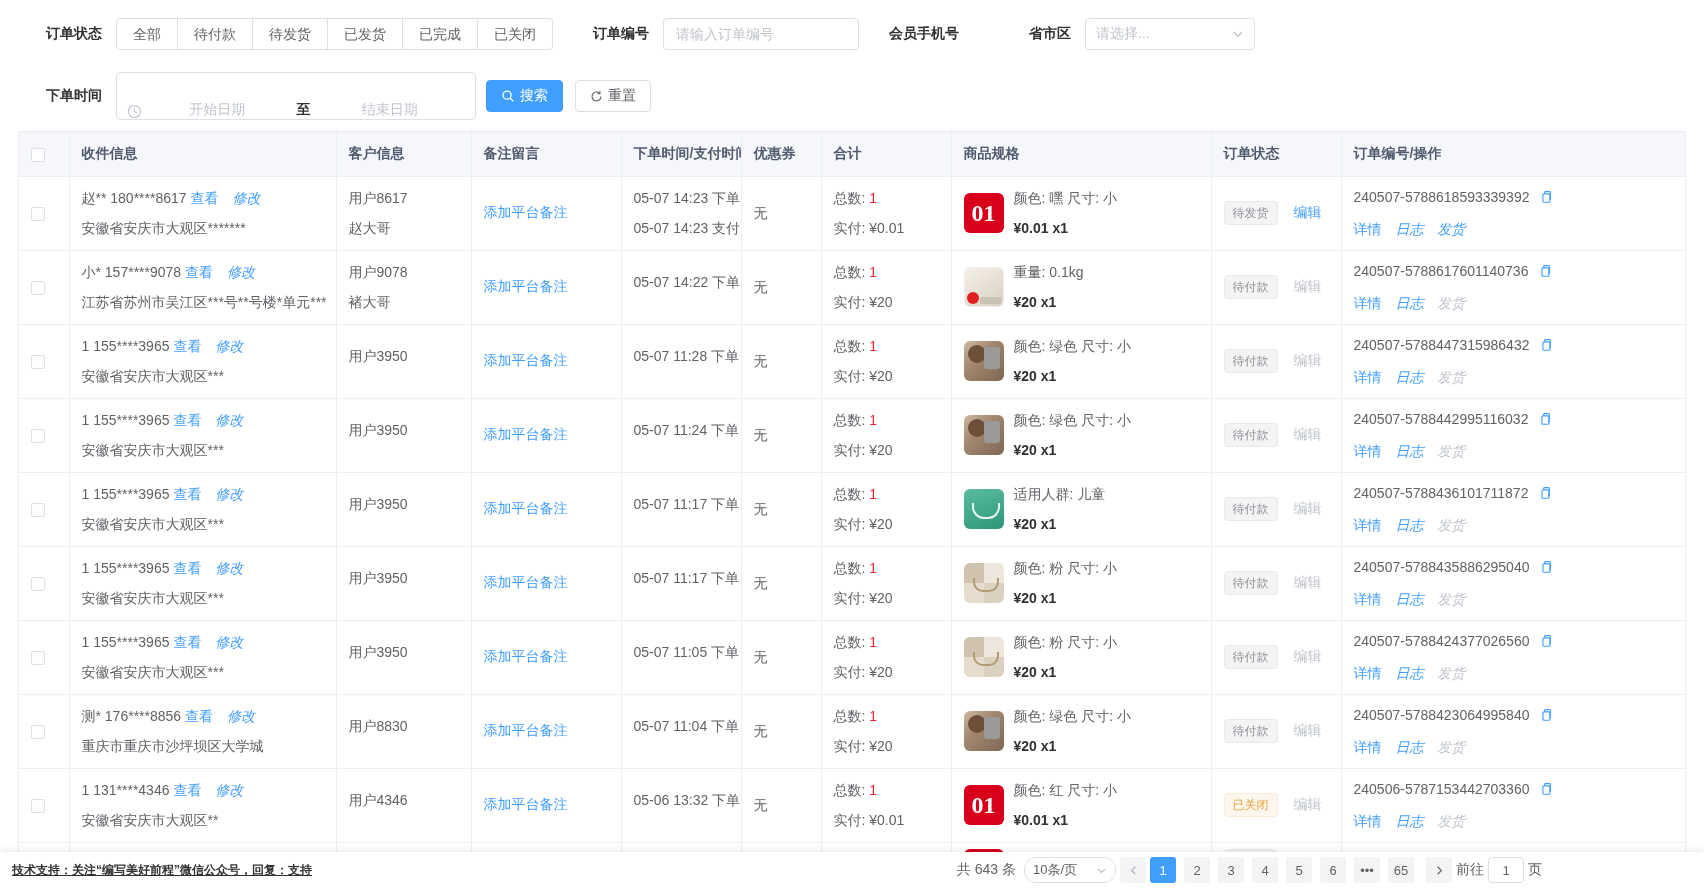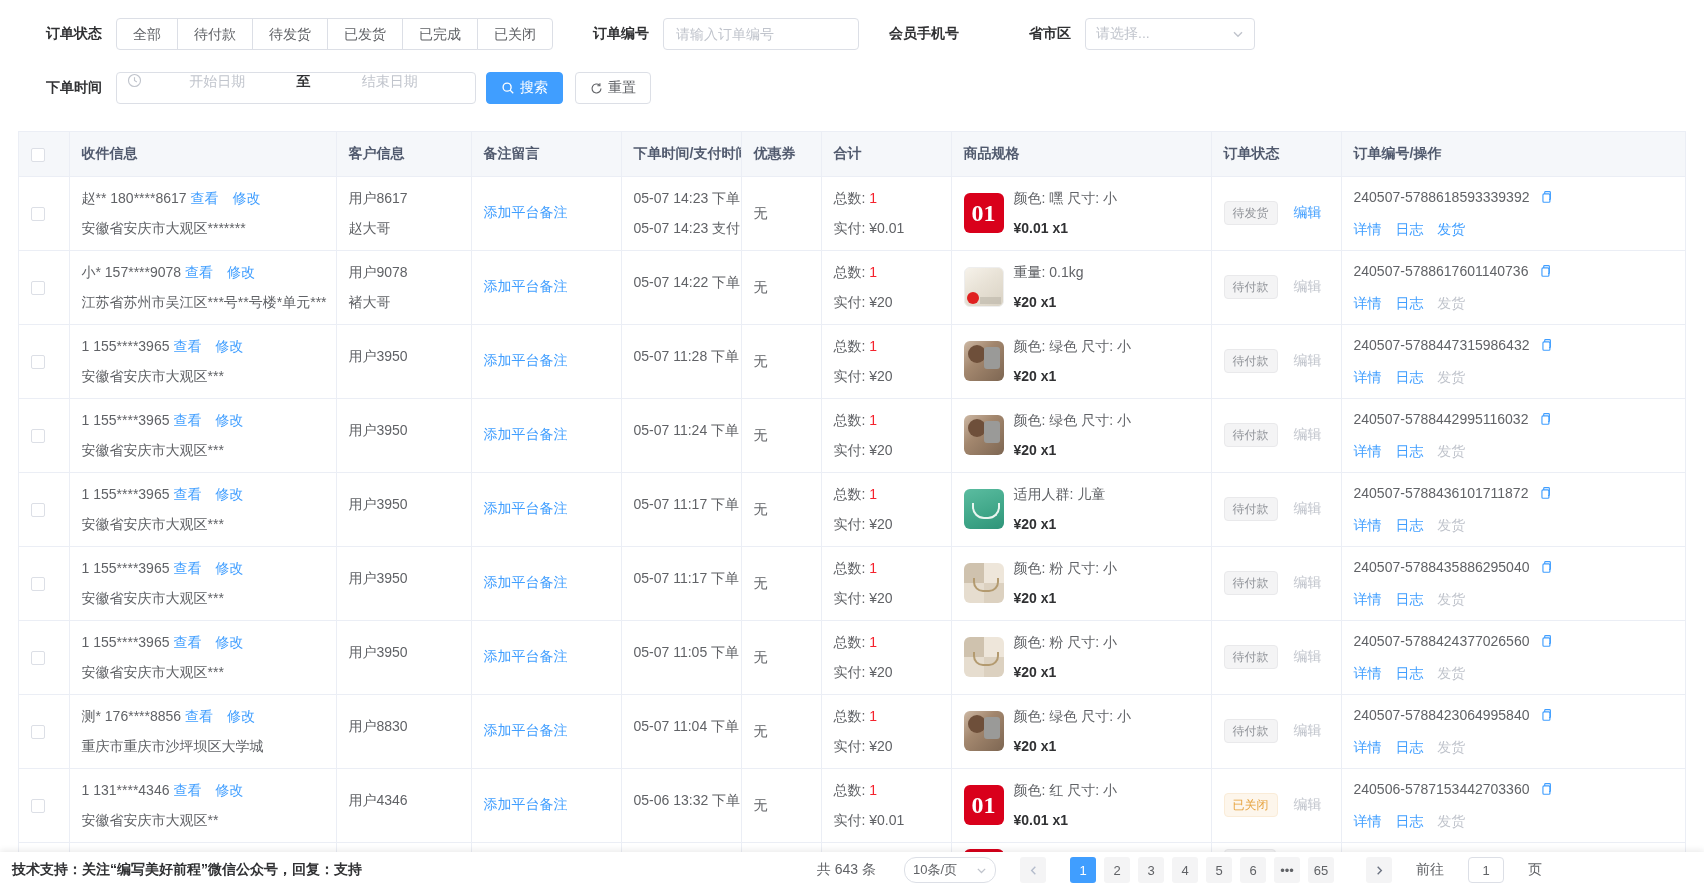--- a/index.html
+++ b/index.html
@@ -15,22 +15,22 @@
     border:1px solid #dcdfe6; margin-left:-1px; cursor:pointer; color:#606266; font-size:14px;
     white-space:nowrap; }
   .tab-group .tab:first-child { border-radius:4px 0 0 4px; margin-left:0; }
   .tab-group .tab:last-child { border-radius:0 4px 4px 0; }
   .t-input { height:32px; width:196px; border:1px solid #dcdfe6; border-radius:4px;
     padding:0 12px; font-size:14px; color:#606266; outline:none; }
   .t-input::placeholder { color:#c0c4cc; }
   .sel { height:32px; width:170px; border:1px solid #dcdfe6; border-radius:4px;
     display:inline-flex; align-items:center; padding:0 10px; color:#c0c4cc; cursor:pointer;
     justify-content:space-between; background:#fff; }
-  .date-range { height:32px; width:360px; border:1px solid #dcdfe6; border-radius:4px;
-    display:inline-flex; align-items:flex-start; padding:0 10px; background:#fff; }
+  .date-range { height:48px; width:360px; border:1px solid #dcdfe6; border-radius:4px;
+    display:inline-flex; align-items:flex-end; padding:0 10px; background:#fff; }
   .date-range .ph { flex:1; text-align:center; color:#c0c4cc; }
   .date-range .sep { color:#303133; font-weight:bold; padding:0 4px; }
   .ml40 { margin-left:40px; } .ml30 { margin-left:30px; } .ml56 { margin-left:56px; }
   .btn { height:32px; border-radius:4px; border:1px solid #dcdfe6; background:#fff;
     padding:0 14px; font-size:14px; color:#606266; cursor:pointer;
     display:inline-flex; align-items:center; gap:5px; }
   .btn-primary { background:#409eff; border-color:#409eff; color:#fff; margin-left:10px; }
   .btn-plain { margin-left:12px;text-align:center; }
   .icon { display:inline-flex; }
 
@@ -41,21 +41,21 @@
   .otable th, .otable td { border-right:1px solid #ebeef5; border-bottom:1px solid #ebeef5;
     padding:10px 12px; text-align:left; vertical-align:middle; overflow:hidden; white-space:nowrap; }
   .otable th:last-child, .otable td:last-child { border-right:none; }
   .otable thead th { background:#f5f7fa; height:44px; color:#515a6e; font-weight:bold; font-size:14px; }
   .otable tbody td { height:74px; background:#fff; }
   .l1, .l2 { line-height:20px; }
   .l1 { margin-bottom:10px; }
   .l2:empty, .l1:empty { margin:0; height:0; }
   td .l2:last-child:empty { display:none; }
   .lnk { color:#409eff; text-decoration:none; cursor:pointer; }
-  .lnk + .lnk { margin-left:10px; }
+  .lnk + .lnk { margin-left:10px;font-style:italic; }
   .lnk.dis { color:#c0c4cc; cursor:default; }
   .red { color:#f5222d; }
   .strong { color:#303133; font-weight:bold; }
   .checkbox { display:inline-block; width:14px; height:14px; border:1px solid #dcdfe6;
     border-radius:2px; background:#fff; cursor:pointer; vertical-align:middle; }
   .badge { display:inline-block; min-width:52px; text-align:center; height:24px; line-height:22px;
     padding:0 8px; font-size:12px; border-radius:4px; border:1px solid transparent; vertical-align:middle; }
   .badge-gray { background:#f4f4f5; border-color:#e9e9eb; color:#909399; }
   .badge-yellow { background:#fdf6ec; border-color:#faecd8; color:#e6a23c; }
   .badge + .lnk { margin-left:12px; }
@@ -85,22 +85,22 @@
   .pimg-hanger-beige::after { content:""; position:absolute; left:9px; top:15px; width:22px; height:12px;
     border:2px solid #b39a6f; border-top:none; border-radius:0 0 10px 10px; }
   .copy-ic { margin-left:6px; vertical-align:-2px; cursor:pointer; }
   tr.partial td { vertical-align:top; padding-top:6px; }
   tr.partial .l1, tr.partial .l2, tr.partial .lnk, tr.partial .checkbox { visibility:hidden; }
 
   
   .bottom-bar { position:fixed; left:0; bottom:0; width:1704px; height:36px; background:#fff;
     box-shadow:0 -2px 6px rgba(0,0,0,.08); display:flex; align-items:center;
     justify-content:space-between; padding:0 12px; z-index:5; }
-  .support { font-weight:bold; color:#303133; font-size:14px; }
-  .pager { display:flex; align-items:center; gap:24px; margin-right:150px; color:#606266; }
+  .support { font-weight:bold; color:#303133; font-size:12px;text-decoration:underline; }
+  .pager { display:flex; align-items:center; gap:4px; margin-right:150px; color:#606266; }
   .pager .total { margin-right:4px; }
   .psel { height:26px; width:92px; border:1px solid #dcdfe6; border-radius:12px; background:#fff;
     display:inline-flex; align-items:center; justify-content:space-between; padding:0 8px;
     color:#606266; font-size:13px; cursor:pointer; }
   .pbtn { min-width:26px; height:26px; border-radius:3px; background:#f4f4f5; color:#606266;
     display:inline-flex; align-items:center; justify-content:center; font-size:13px;
     cursor:pointer; padding:0 5px; }
   .pbtn.active { background:#409eff; color:#fff; }
   .pbtn.nav { color:#b4bccc; }
   .goto-input { width:36px; height:26px; border:1px solid #dcdfe6; border-radius:4px;

